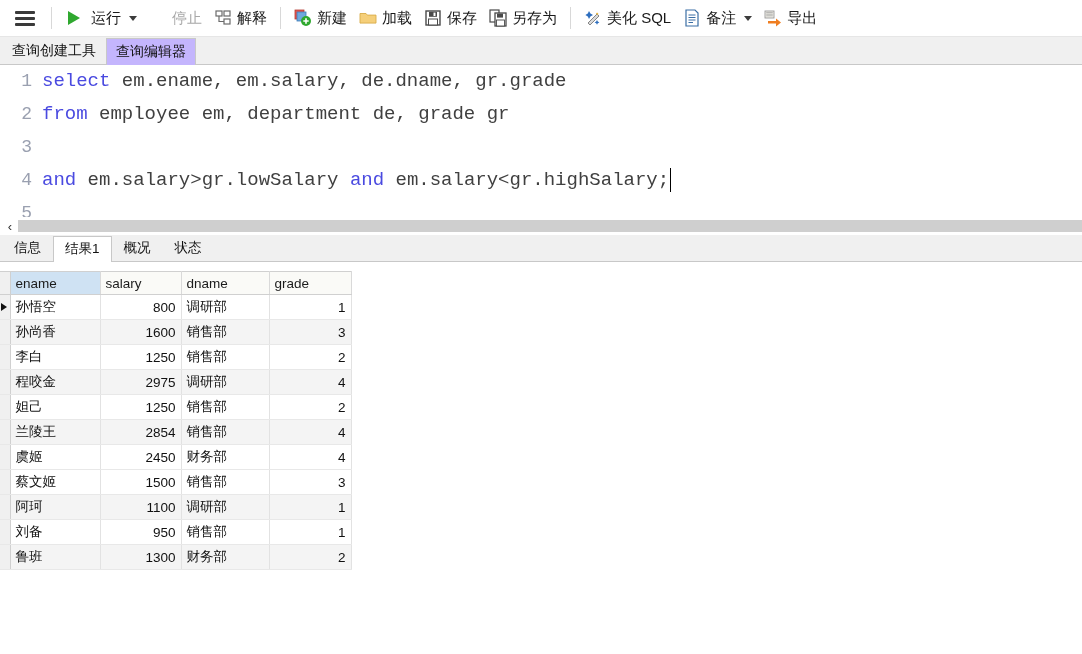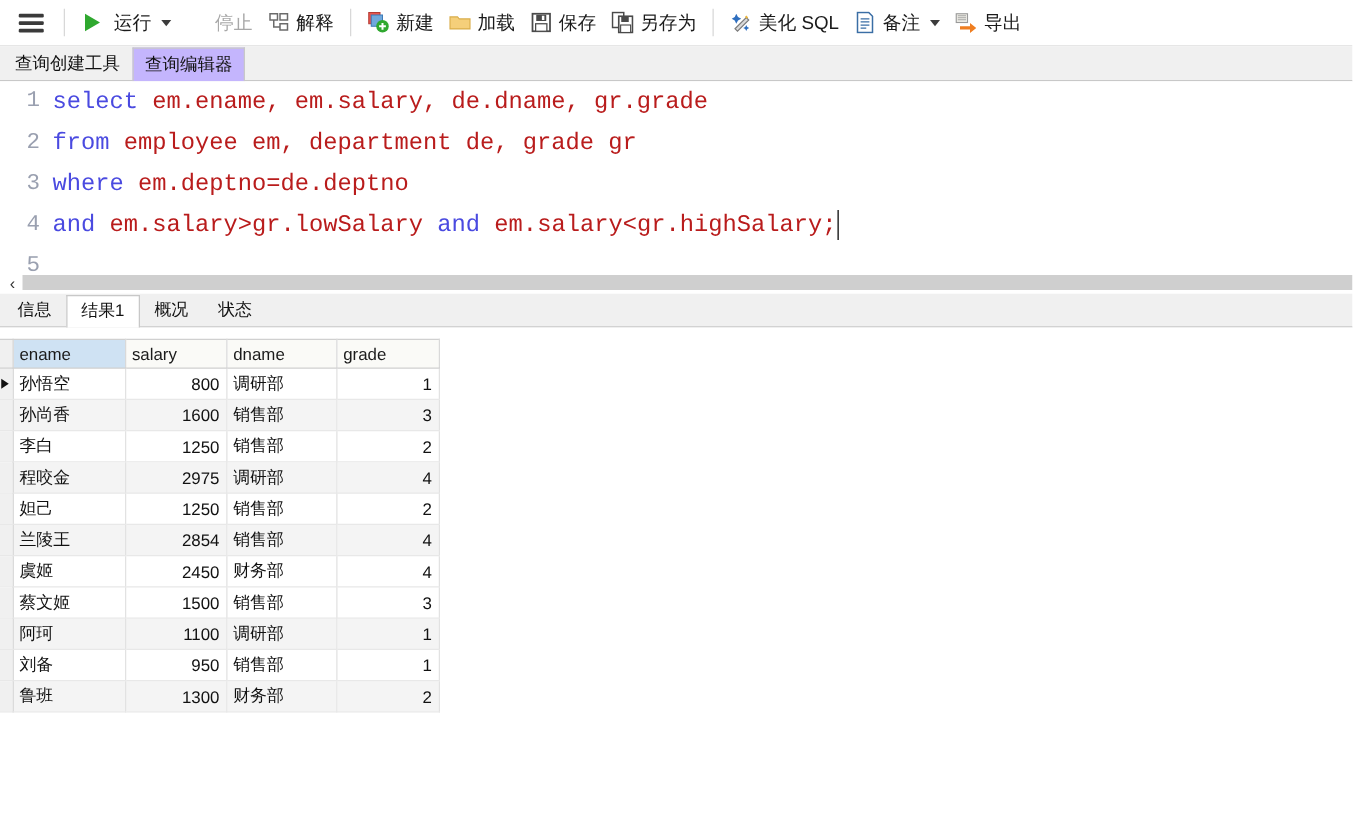--- a/index.html
+++ b/index.html
@@ -100,21 +100,21 @@
   }
   .lineno {
     width: 42px;
     text-align: right;
     padding-right: 10px;
     color: #9aa0b0;
     flex: 0 0 42px;
     font-size: 18px;
   }
   .kw { color: #4a4ae0; }
-  .txt { color: #b91c1c; }
+  .txt { color: #404040; }
   .caret-bar {
     display: inline-block;
     width: 1px;
     height: 24px;
     background: #000;
     vertical-align: middle;
     margin-left: 1px;
   }
 
   
@@ -344,21 +344,21 @@
 </div>
 
 <div class="tabbar">
   <div class="tab">查询创建工具</div>
   <div class="tab active">查询编辑器</div>
 </div>
 
 <div class="editor" id="sql-editor">
     <div class="code-line"><span class="lineno">1</span><span><span class="kw">select</span><span class="txt"> em.ename, em.salary, de.dname, gr.grade</span></span></div>
     <div class="code-line"><span class="lineno">2</span><span><span class="kw">from</span><span class="txt"> employee em, department de, grade gr</span></span></div>
-    <div class="code-line"><span class="lineno">3</span><span><span class="kw">where</span><span class="txt"> em.deptno=de.deptno</span></span></div>
+    <div class="code-line"><span class="lineno">3</span></div>
     <div class="code-line"><span class="lineno">4</span><span><span class="kw">and</span><span class="txt"> em.salary&gt;gr.lowSalary </span><span class="kw">and</span><span class="txt"> em.salary&lt;gr.highSalary;</span><span class="caret-bar"></span></span></div>
     <div class="code-line"><span class="lineno">5</span><span></span></div>
   </div>
 
 <div class="splitter">
   <span class="arrow">‹</span>
   <span class="bar"></span>
 </div>
 
 <div class="restabbar" id="result-tabbar">

